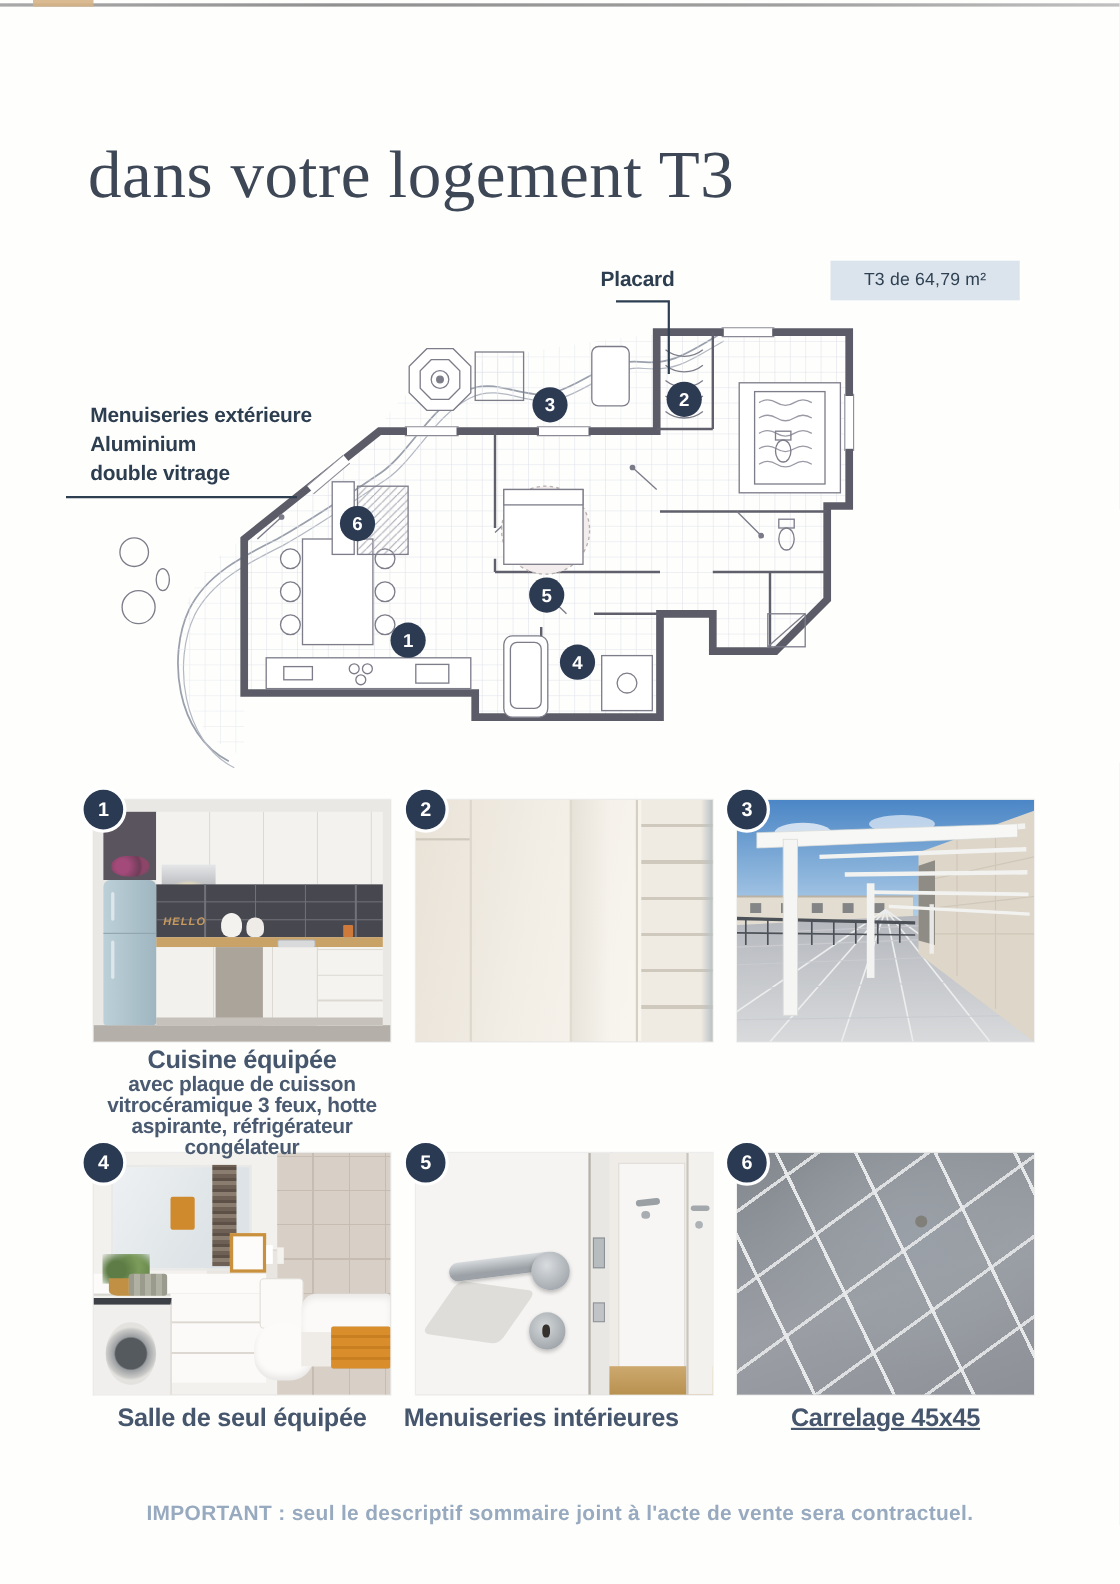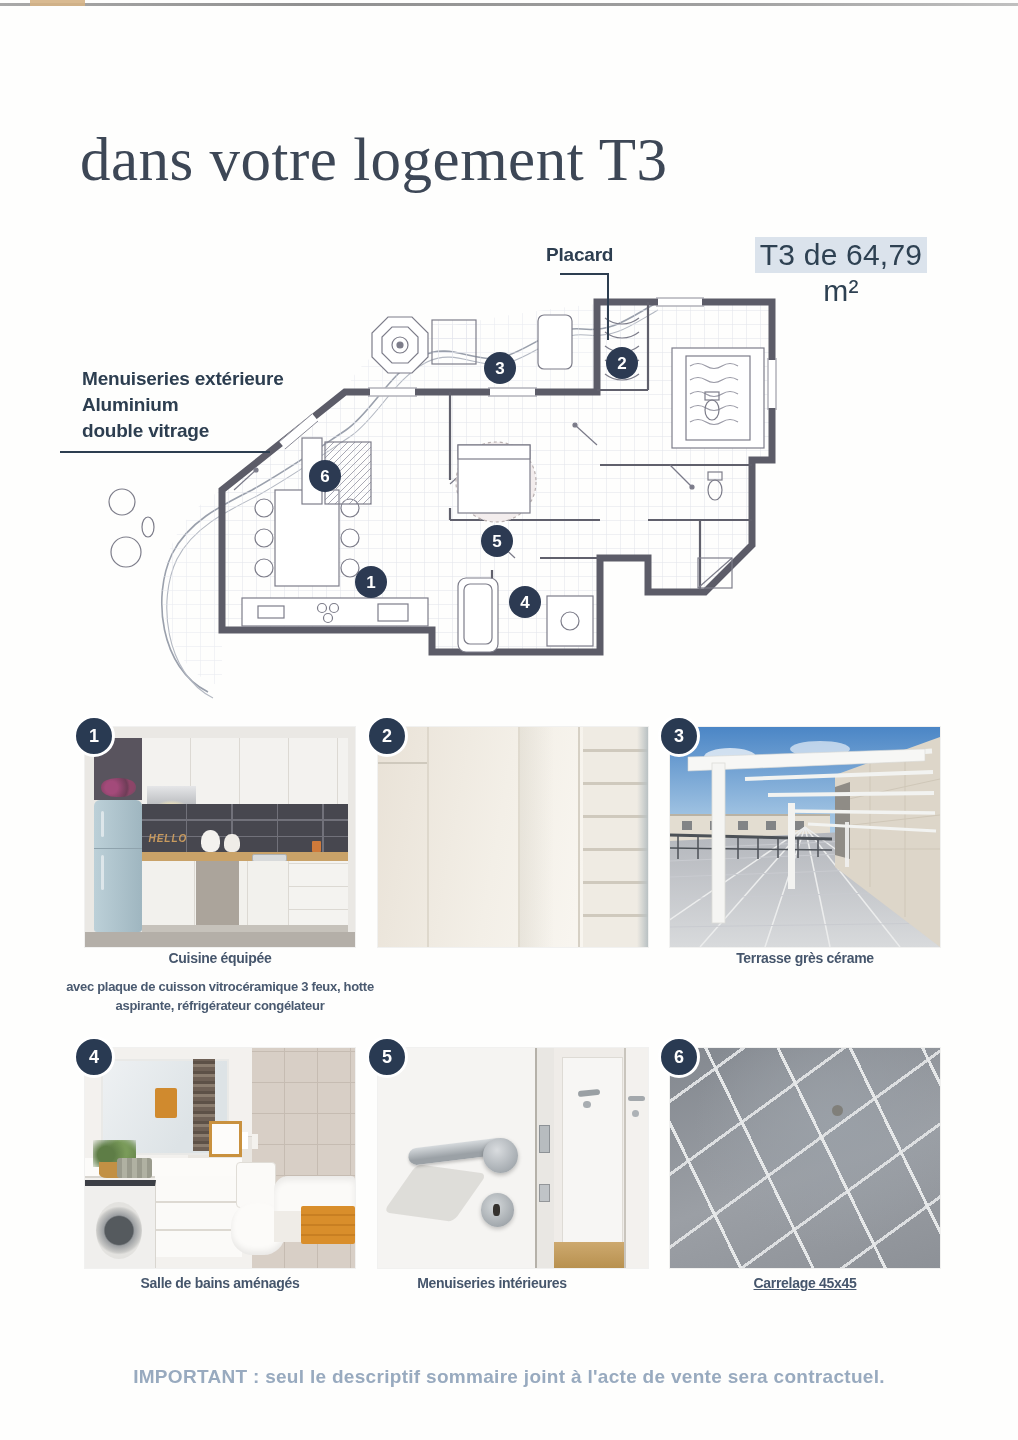--- a/index.html
+++ b/index.html
@@ -8,40 +8,40 @@
   
   .scan-line{position:absolute;left:0;top:3px;width:100%;height:3px;background:linear-gradient(90deg,#9a9a9a,#7d7d7d 30%,#8f8f8f 70%,#b5b5b5);opacity:.85;}
   .scan-corner{position:absolute;left:30px;top:0;width:55px;height:6px;background:#d5b285;opacity:.9;}
 
   
   .title{position:absolute;left:80px;top:64px;margin:0;font-family:"Liberation Serif",serif;
          font-weight:400;font-size:61px;line-height:64px;color:#3d4756;letter-spacing:.5px;}
 
   
   .area-badge{position:absolute;left:755px;top:237px;width:172px;height:36px;background:#dbe3ec;
-              color:#2e4152;font-size:30px;line-height:36px;text-align:center;letter-spacing:.2px;}
+              color:#2e4152;font-size:16px;line-height:36px;text-align:center;letter-spacing:.2px;}
 
   
   .plan-wrap{position:absolute;left:60px;top:240px;width:740px;height:460px;}
   .plan-label{position:absolute;color:#2d3e50;font-weight:bold;font-size:19px;letter-spacing:-.2px;line-height:26px;}
   .lbl-placard{left:486px;top:2px;}
   .lbl-menuiserie{left:22px;top:126px;}
   .plan-svg{position:absolute;left:0;top:0;}
 
   
   .photo{position:absolute;width:270px;height:220px;background:#ddd;overflow:hidden;box-shadow:0 0 0 1px rgba(0,0,0,.05);}
   .p1{left:85px; top:727px;} .p2{left:378px;top:727px;} .p3{left:670px;top:727px;}
   .p4{left:85px; top:1048px;}.p5{left:378px;top:1048px;}.p6{left:670px;top:1048px;}
   .badge{position:absolute;z-index:5;width:36px;height:36px;border-radius:50%;background:#293a52;border:3px solid #fff;
          color:#fff;font-weight:bold;font-size:18px;line-height:36px;text-align:center;}
   .b1{left:73px; top:715px;} .b2{left:366px;top:715px;} .b3{left:658px;top:715px;}
   .b4{left:73px; top:1036px;}.b5{left:366px;top:1036px;}.b6{left:658px;top:1036px;}
 
-  .caption{position:absolute;width:300px;text-align:center;color:#46566c;font-weight:bold;font-size:14px;letter-spacing:-.3px;}
-  .subcap{position:absolute;width:310px;text-align:center;color:#4a5a70;font-weight:bold;font-size:13px;line-height:19px;letter-spacing:-.3px;}
+  .caption{position:absolute;width:300px;text-align:center;color:#46566c;font-weight:bold;font-size:23px;letter-spacing:-.3px;}
+  .subcap{position:absolute;width:310px;text-align:center;color:#4a5a70;font-weight:bold;font-size:19px;line-height:19px;letter-spacing:-.3px;}
   .c1{left:70px; top:950px;} .c2{left:363px;top:950px;} .c3{left:655px;top:950px;}
   .c4{left:70px; top:1275px;}.c5{left:342px;top:1275px;}.c6{left:655px;top:1275px;text-decoration:underline;}
   .s1{left:65px; top:977px;} .s4{left:65px; top:1302px;}
 
   .footer{position:absolute;left:0;top:1366px;width:1018px;text-align:center;color:#98aabf;
           font-weight:bold;font-size:19px;letter-spacing:.3px;}
 
   
   .photo i{display:block;position:absolute;}
   .k-wall{inset:0;background:#eae8e4;}
@@ -449,19 +449,18 @@
   <span class="badge b5">5</span>
 
   <div class="photo p6">
     <i class="ti-bg"></i>
       <i class="ti-smudge"></i>
   </div>
   <span class="badge b6">6</span>
 
   <div class="caption c1">Cuisine équipée</div>
   <div class="subcap s1">avec plaque de cuisson vitrocéramique 3 feux, hotte aspirante, réfrigérateur congélateur</div>
-  <div class="caption c3">Terrasse grès cérame</div>
-  <div class="caption c4">Salle de bains aménagés</div>
+  <div class="caption c4">Salle de seul équipée</div>
   <div class="caption c5">Menuiseries intérieures</div>
   <div class="caption c6">Carrelage 45x45</div>
 
   <div class="footer">IMPORTANT : seul le descriptif sommaire joint à l'acte de vente sera contractuel.</div>
 </div>
 
 </body></html>

